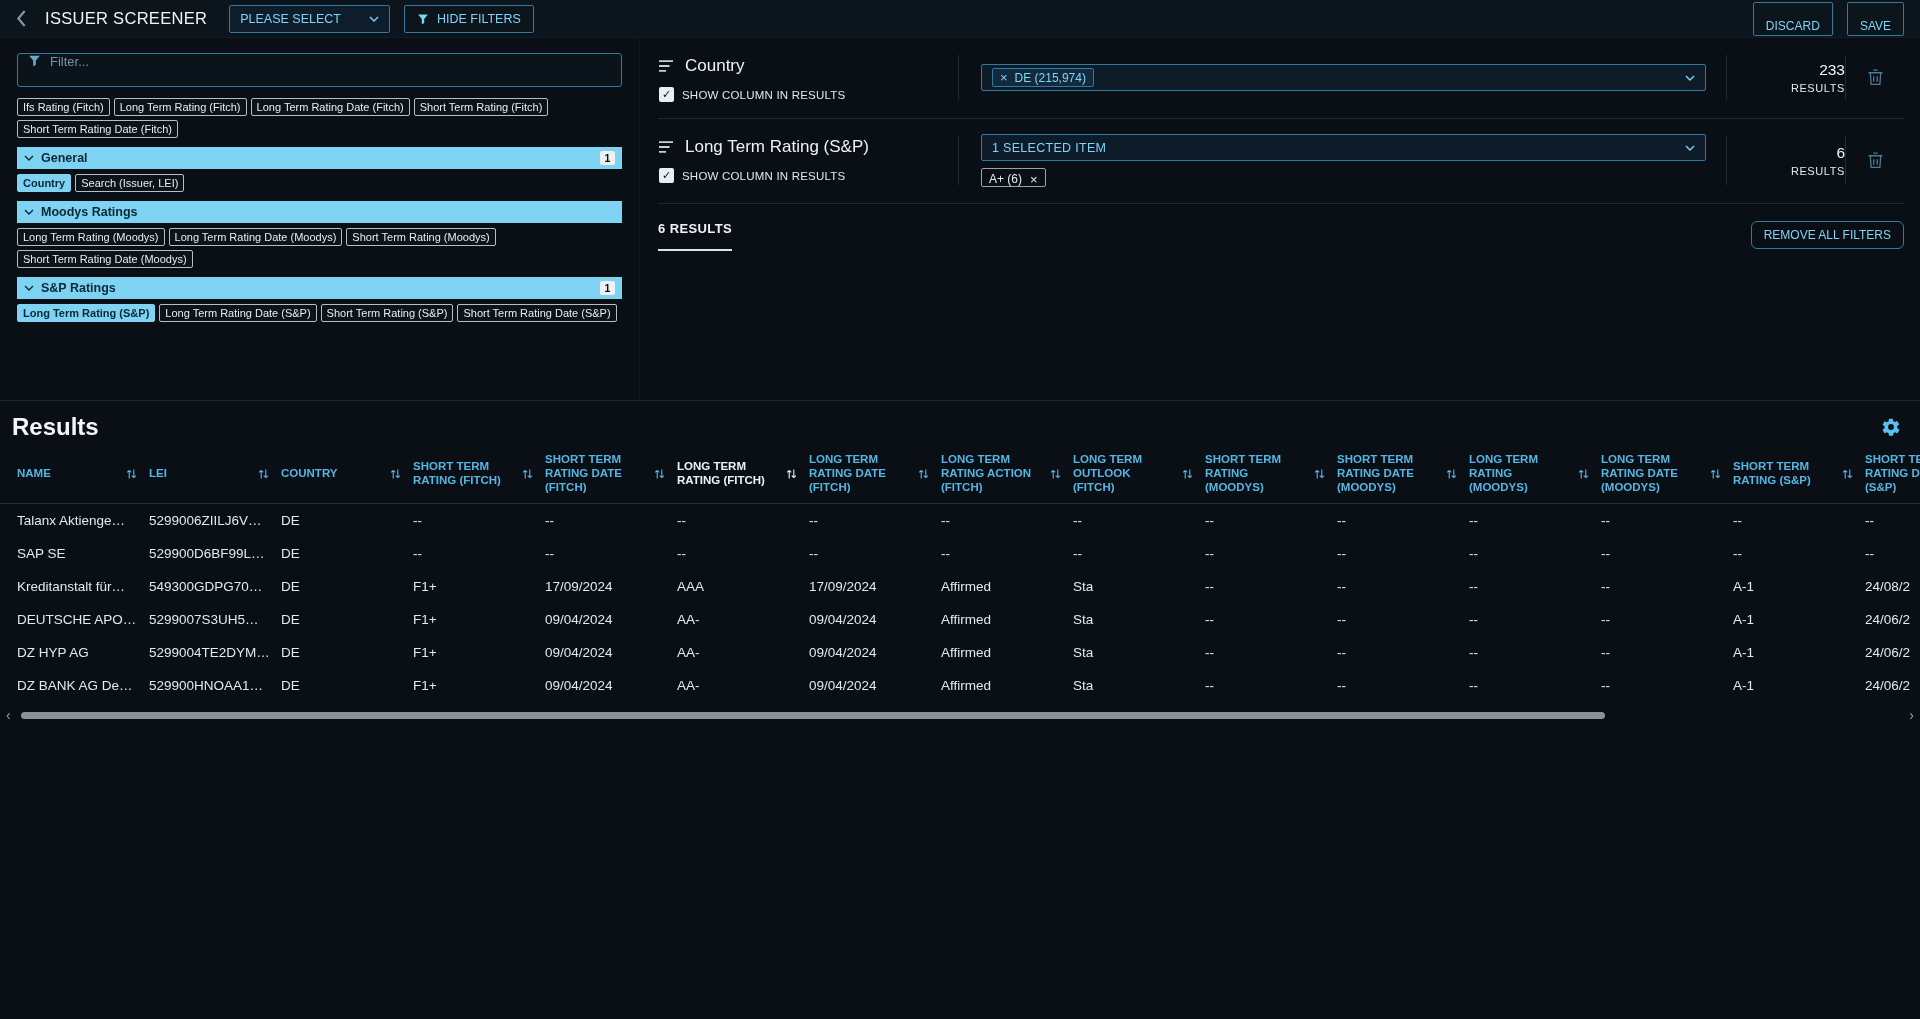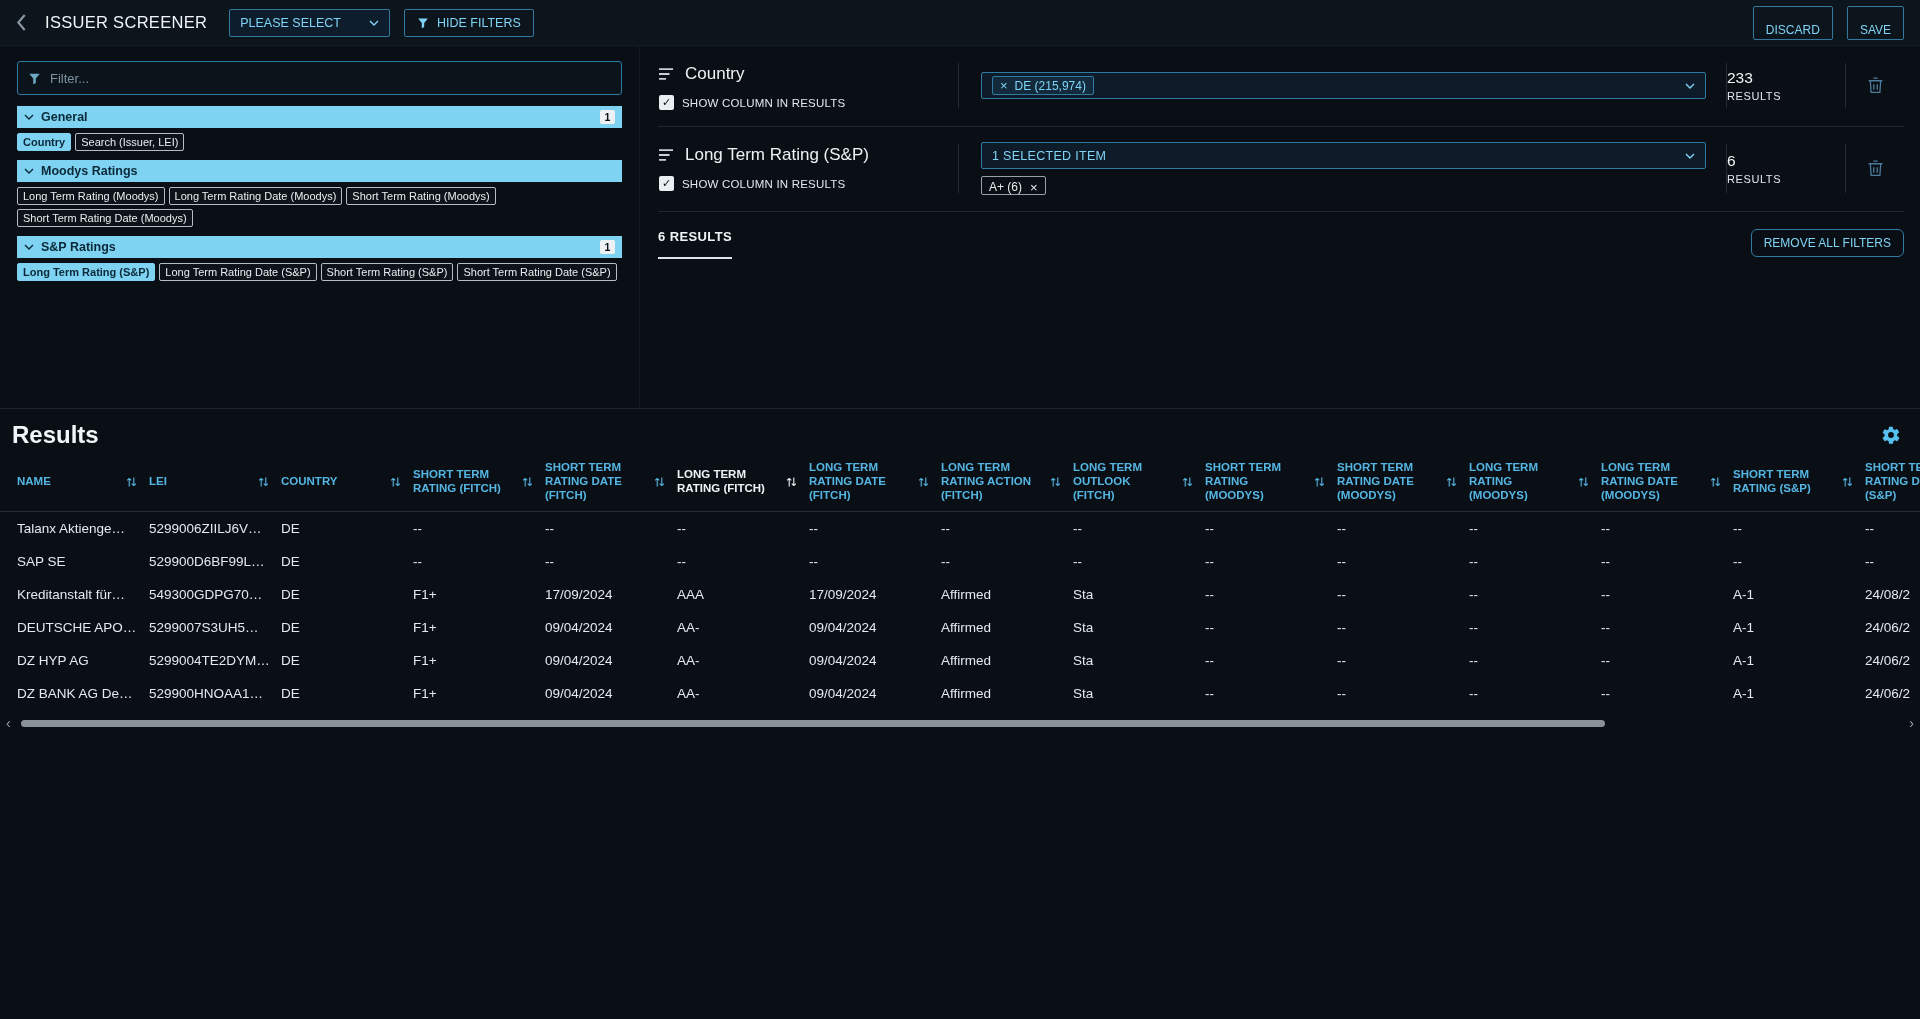--- a/index.html
+++ b/index.html
@@ -6,21 +6,21 @@
   html,body { width: 1920px; height: 1019px; overflow: hidden; }
   body {
     background: #0a0f15;
     color: #e8edf1;
     font-family: "Liberation Sans", "DejaVu Sans", sans-serif;
   }
   button { font-family: inherit; background: none; border: none; color: inherit; cursor: pointer; }
 
   
   .topbar {
-    height: 46px; display: flex; align-items: center; gap: 14px;
+    height: 38px; display: flex; align-items: center; gap: 14px;
     padding: 0 16px 0 12px; background: #0c141c; border-bottom: 1px solid #141d27;
   }
   .back-btn { display: flex; align-items: center; padding: 2px 4px; }
   .tb-title { font-size: 16.5px; letter-spacing: .3px; color: #f1f5f8; margin-right: 8px; white-space: nowrap; }
   .tb-select {
     height: 28px; display: flex; align-items: center; gap: 28px; padding: 0 10px;
     border: 1px solid #33789f; background: #0e1d2b; color: #7fd4f7; font-size: 12.5px; border-radius: 2px;
   }
   .tb-outline {
     height: 28px; display: flex; align-items: center; gap: 8px; padding: 0 12px;
@@ -29,21 +29,21 @@
   .tb-spacer { flex: 1; }
   .tb-small { height: 26px; padding: 16px 12px; border: 1px solid #33789f; color: #7fd4f7; font-size: 12px; border-radius: 2px; }
 
   
   .filters-area { display: flex; height: 362px; }
   .left-panel {
     width: 640px; min-width: 640px; padding: 15px 17px 0 17px;
     border-right: 1px solid rgba(255,255,255,0.04);
   }
   .filter-input-wrap {
-    display: flex; align-items: center; gap: 9px; height: 34px;
+    display: flex; align-items: flex-start; gap: 9px; height: 34px;
     border: 1px solid #2f7ba3; border-radius: 3px; padding: 0 10px; background: #0b131b;
     margin-bottom: 11px; color: #6fa8c4;
   }
   .filter-input-wrap input {
     flex: 1; background: transparent; border: none; outline: none;
     color: #dfe6ec; font-size: 13px; font-family: inherit;
   }
   .filter-input-wrap input::placeholder { color: #7e93a1; }
 
   .sec-head {
@@ -90,21 +90,21 @@
     border-radius: 2px; padding: 0 7px; font-size: 12px; cursor: pointer;
   }
   .chip-x, .chip-x2 { font-size: 13px; line-height: 1; cursor: pointer; }
   .dd-text { letter-spacing: .3px; }
   .dd-chev { margin-left: auto; display: flex; color: #7fd4f7; }
   .chips-row { display: flex; gap: 6px; }
   .chip {
     display: inline-flex; align-items: flex-end; gap: 8px; height: 19px;
     border: 1px solid #97a2ab; color: #e8edf1; border-radius: 2px; padding: 0 7px; font-size: 12px; cursor: pointer;
   }
-  .af-res { width: 118px; min-width: 118px; display: flex; flex-direction: column; align-items: flex-start; justify-content: center; gap: 3px; }
+  .af-res { width: 118px; min-width: 118px; display: flex; flex-direction: column; align-items: flex-end; justify-content: center; gap: 3px; }
   .af-count { font-size: 15.5px; color: #f0f4f7; }
   .af-count-label { font-size: 11px; letter-spacing: .6px; color: #e2e8ed; }
   .af-trash { width: 58px; min-width: 58px; display: flex; align-items: center; justify-content: center; }
   .trash-btn { display: flex; padding: 4px; }
 
   .filters-summary { margin-top: 17px; display: flex; align-items: flex-start; justify-content: space-between; }
   .results-tab {
     font-size: 13px; font-weight: 700; letter-spacing: .4px; color: #f0f4f7;
     padding-bottom: 13px; border-bottom: 2px solid #dde4ea; cursor: pointer;
   }
@@ -181,20 +181,27 @@
   <aside class="left-panel">
     <div class="filter-input-wrap">
       <span style="display:flex">
         <svg viewBox="0 0 16 16" width="13" height="13" fill="currentColor">
             <path d="M1.5 2h13L9.6 8v5.4L6.4 15V8L1.5 2z"></path>
           </svg>
       </span>
       <input type="text" value="" placeholder="Filter..." style="">
     </div>
     <div>
+        <div class="tags">
+          <button class="tag">Ifs Rating (Fitch)</button>
+          <button class="tag">Long Term Rating (Fitch)</button>
+          <button class="tag">Long Term Rating Date (Fitch)</button>
+          <button class="tag">Short Term Rating (Fitch)</button>
+          <button class="tag">Short Term Rating Date (Fitch)</button>
+        </div>
         <div class="sec-head">
           <span class="sec-chev">
             <svg viewBox="0 0 10 6" width="10" height="6">
               <path d="M1 1l4 4 4-4" fill="none" stroke="currentColor" stroke-width="1.4"></path>
             </svg>
           </span>
           <span class="sec-label">General</span>
           <span class="sec-badge">1</span>
         </div>
         <div class="tags">

